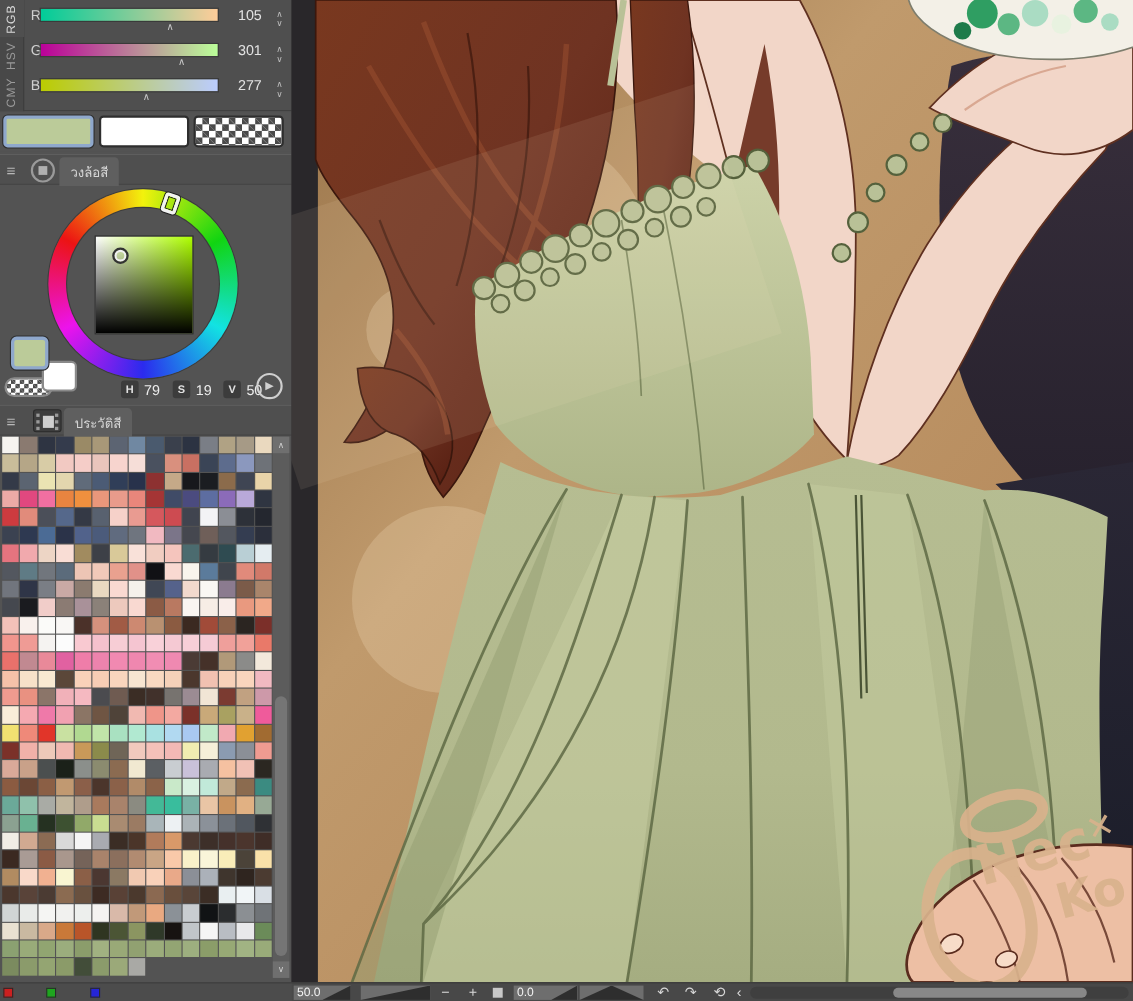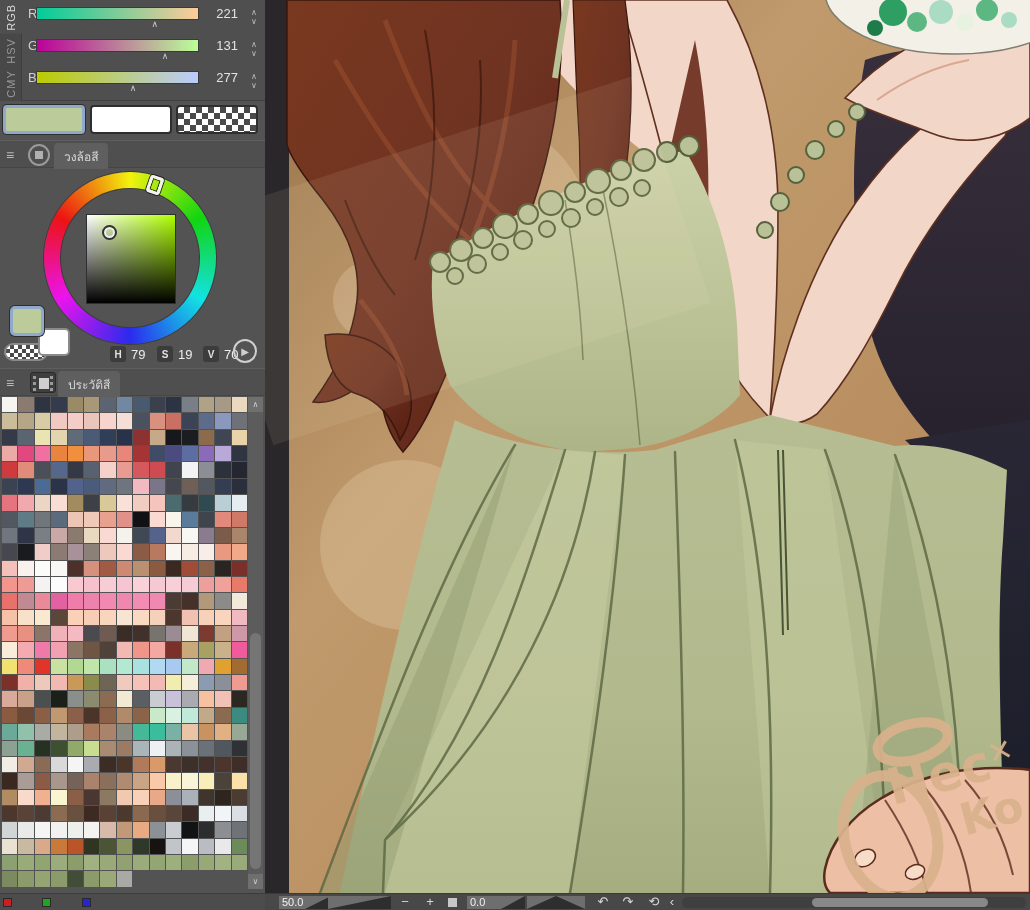--- a/index.html
+++ b/index.html
@@ -108,31 +108,31 @@
     <section id="slider-block">
       <div id="vtabs">
         <div class="vtab active">RGB</div>
         <div class="vtab">HSV</div>
         <div class="vtab">CMY</div>
       </div>
       <div class="ch-row" style="top:2px">
         <span class="ch-label">R</span>
         <div class="ch-track" style="background: linear-gradient(to right, rgb(0, 204, 153), rgb(255, 204, 153));"></div>
         <span class="ch-caret" style="left: 129.479px;">∧</span>
-        <span class="ch-value">221</span>
+        <span class="ch-value">105</span>
         <span class="spin">
             <span>∧</span>
             <span>∨</span>
           </span>
       </div>
       <div class="ch-row" style="top:34px">
         <span class="ch-label">G</span>
         <div class="ch-track" style="background: linear-gradient(to right, rgb(187, 0, 153), rgb(187, 255, 153));"></div>
         <span class="ch-caret" style="left: 139.748px;">∧</span>
-        <span class="ch-value">131</span>
+        <span class="ch-value">301</span>
         <span class="spin">
             <span>∧</span>
             <span>∨</span>
           </span>
       </div>
       <div class="ch-row" style="top:66px">
         <span class="ch-label">B</span>
         <div class="ch-track" style="background: linear-gradient(to right, rgb(187, 204, 0), rgb(187, 204, 255));"></div>
         <span class="ch-caret" style="left: 107.8px;">∧</span>
         <span class="ch-value">277</span>
@@ -164,21 +164,21 @@
       <div id="sv-square" style="background: linear-gradient(rgba(0, 0, 0, 0), rgb(0, 0, 0)), linear-gradient(to right, rgb(255, 255, 255), rgb(174, 255, 0));"></div>
       <div id="sv-cursor" style="left: 101.5px; top: 85px;"></div>
       <div class="mini-fg" style="background: rgb(187, 203, 153);"></div>
       <div class="mini-bg" style="background: rgb(255, 255, 255);"></div>
       <div class="mini-tr checker-sm"></div>
       <span class="hsv-chip" style="left:110px">H</span>
       <span class="hsv-val" style="left:131px">79</span>
       <span class="hsv-chip" style="left:157px">S</span>
       <span class="hsv-val" style="left:178px">19</span>
       <span class="hsv-chip" style="left:203px">V</span>
-      <span class="hsv-val" style="left:224px">70</span>
+      <span class="hsv-val" style="left:224px">50</span>
       <div id="play-btn">
           <span>▶</span>
         </div>
     </section>
 
     <section id="history-panel">
       <div class="panel-header" style="top:0">
         <span class="hamburger">≡</span>
         <span id="film-icon">
           <span class="hole" style="left:2px;top:3px"></span>
@@ -811,21 +811,21 @@
       <g transform="translate(655,800) rotate(-15)" opacity="0.93">
         <ellipse cx="-38" cy="28" rx="46" ry="62" fill="none" stroke="#d9b28c" stroke-width="11"></ellipse>
         <ellipse cx="8" cy="-58" rx="36" ry="18" fill="none" stroke="#d9b28c" stroke-width="10"></ellipse>
         <text x="-28" y="-2" font-family="DejaVu Sans, sans-serif" font-weight="bold" font-size="50" fill="#d9b28c"><tspan>Hec</tspan><tspan font-size="30" dy="-14">✕</tspan></text>
         <text x="34" y="46" font-family="DejaVu Sans, sans-serif" font-weight="bold" font-size="44" fill="#d9b28c">Ko</text>
       </g>
     </svg>
   </div>
 
   <div id="status-bar">
-    <div class="sb-field" style="left:14px; width:52px">
+    <div class="sb-field" style="left:2px; width:52px">
       <span>50.0</span>
       <span class="ramp-tri" style="width:26px"></span>
     </div>
     <div class="sb-ramp" style="left:63px; width:63px">
         <span class="ramp-tri"></span>
       </div>
     <div class="sb-btn" style="left:130px">−</div>
     <div class="sb-btn" style="left:155px">+</div>
     <div id="fit-btn" style="left:183px"></div>
     <div class="sb-field" style="left:202px; width:58px">

